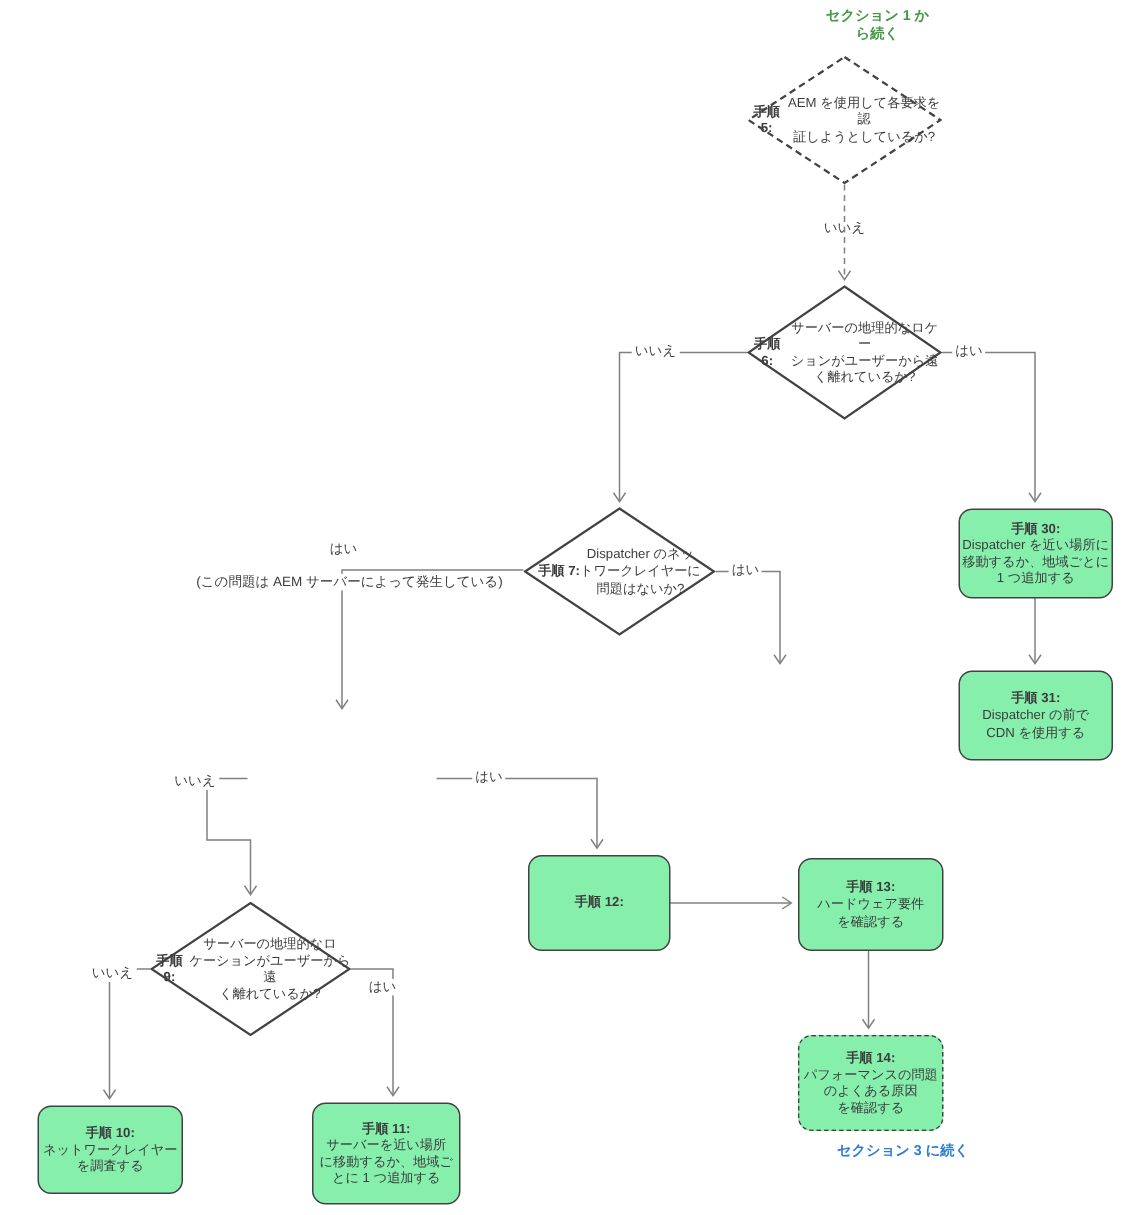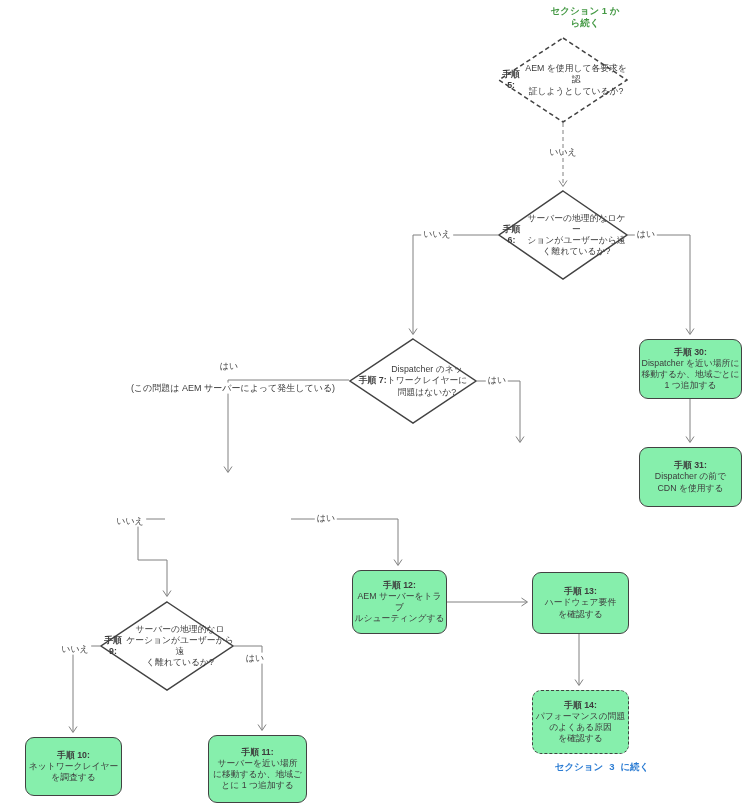--- a/index.html
+++ b/index.html
@@ -26,21 +26,21 @@
   .edge-label{
     position:absolute;z-index:3;transform:translate(-50%,-50%);
     font-size:9px;color:#3c3c3c;white-space:pre-line;text-align:center;line-height:1.2;
   }
   .edge-label.bg{background:#ffffff;padding:0 2px;}
   .section-label{
     position:absolute;z-index:3;transform:translate(-50%,-50%);
     font-weight:700;font-size:9.5px;text-align:center;white-space:pre-line;line-height:1.25;margin-left:22px;
   }
   .section-from{color:#449944;left:563px;top:17px;}
-  .section-to{color:#2b7cd3;left:580px;top:768px;font-family:Liberation Mono, monospace;}
+  .section-to{color:#2b7cd3;left:580px;top:768px;}
 </style>
 </head>
 <body>
 
 <div class="canvas">
 
   <svg class="wires" width="750" height="810">
     <defs>
       <marker id="arrow" markerWidth="10" markerHeight="12" refX="6.5" refY="5" orient="auto" markerUnits="userSpaceOnUse">
         <path d="M1,1 L7,5 L1,9" fill="none" stroke="#808080" stroke-width="1"></path>
@@ -134,22 +134,20 @@
 
   <div class="node process" style="left:208px;top:735px;width:97px;height:66px">
     <div class="nt">手順 11:</div>
     <div class="nx">サーバーを近い場所
 に移動するか、地域ご
 とに 1 つ追加する</div>
   </div>
 
   <div class="node process" style="left:352px;top:570px;width:93px;height:62px">
     <div class="nt">手順 12:</div>
-    <div class="nx">AEM サーバーをトラブ
-ルシューティングする</div>
   </div>
 
   <div class="node process" style="left:532px;top:572px;width:95px;height:60px">
     <div class="nt">手順 13:</div>
     <div class="nx">ハードウェア要件
 を確認する</div>
   </div>
 
   <div class="node process dashed-box" style="left:532px;top:690px;width:95px;height:62px">
     <div class="nt">手順 14:</div>

